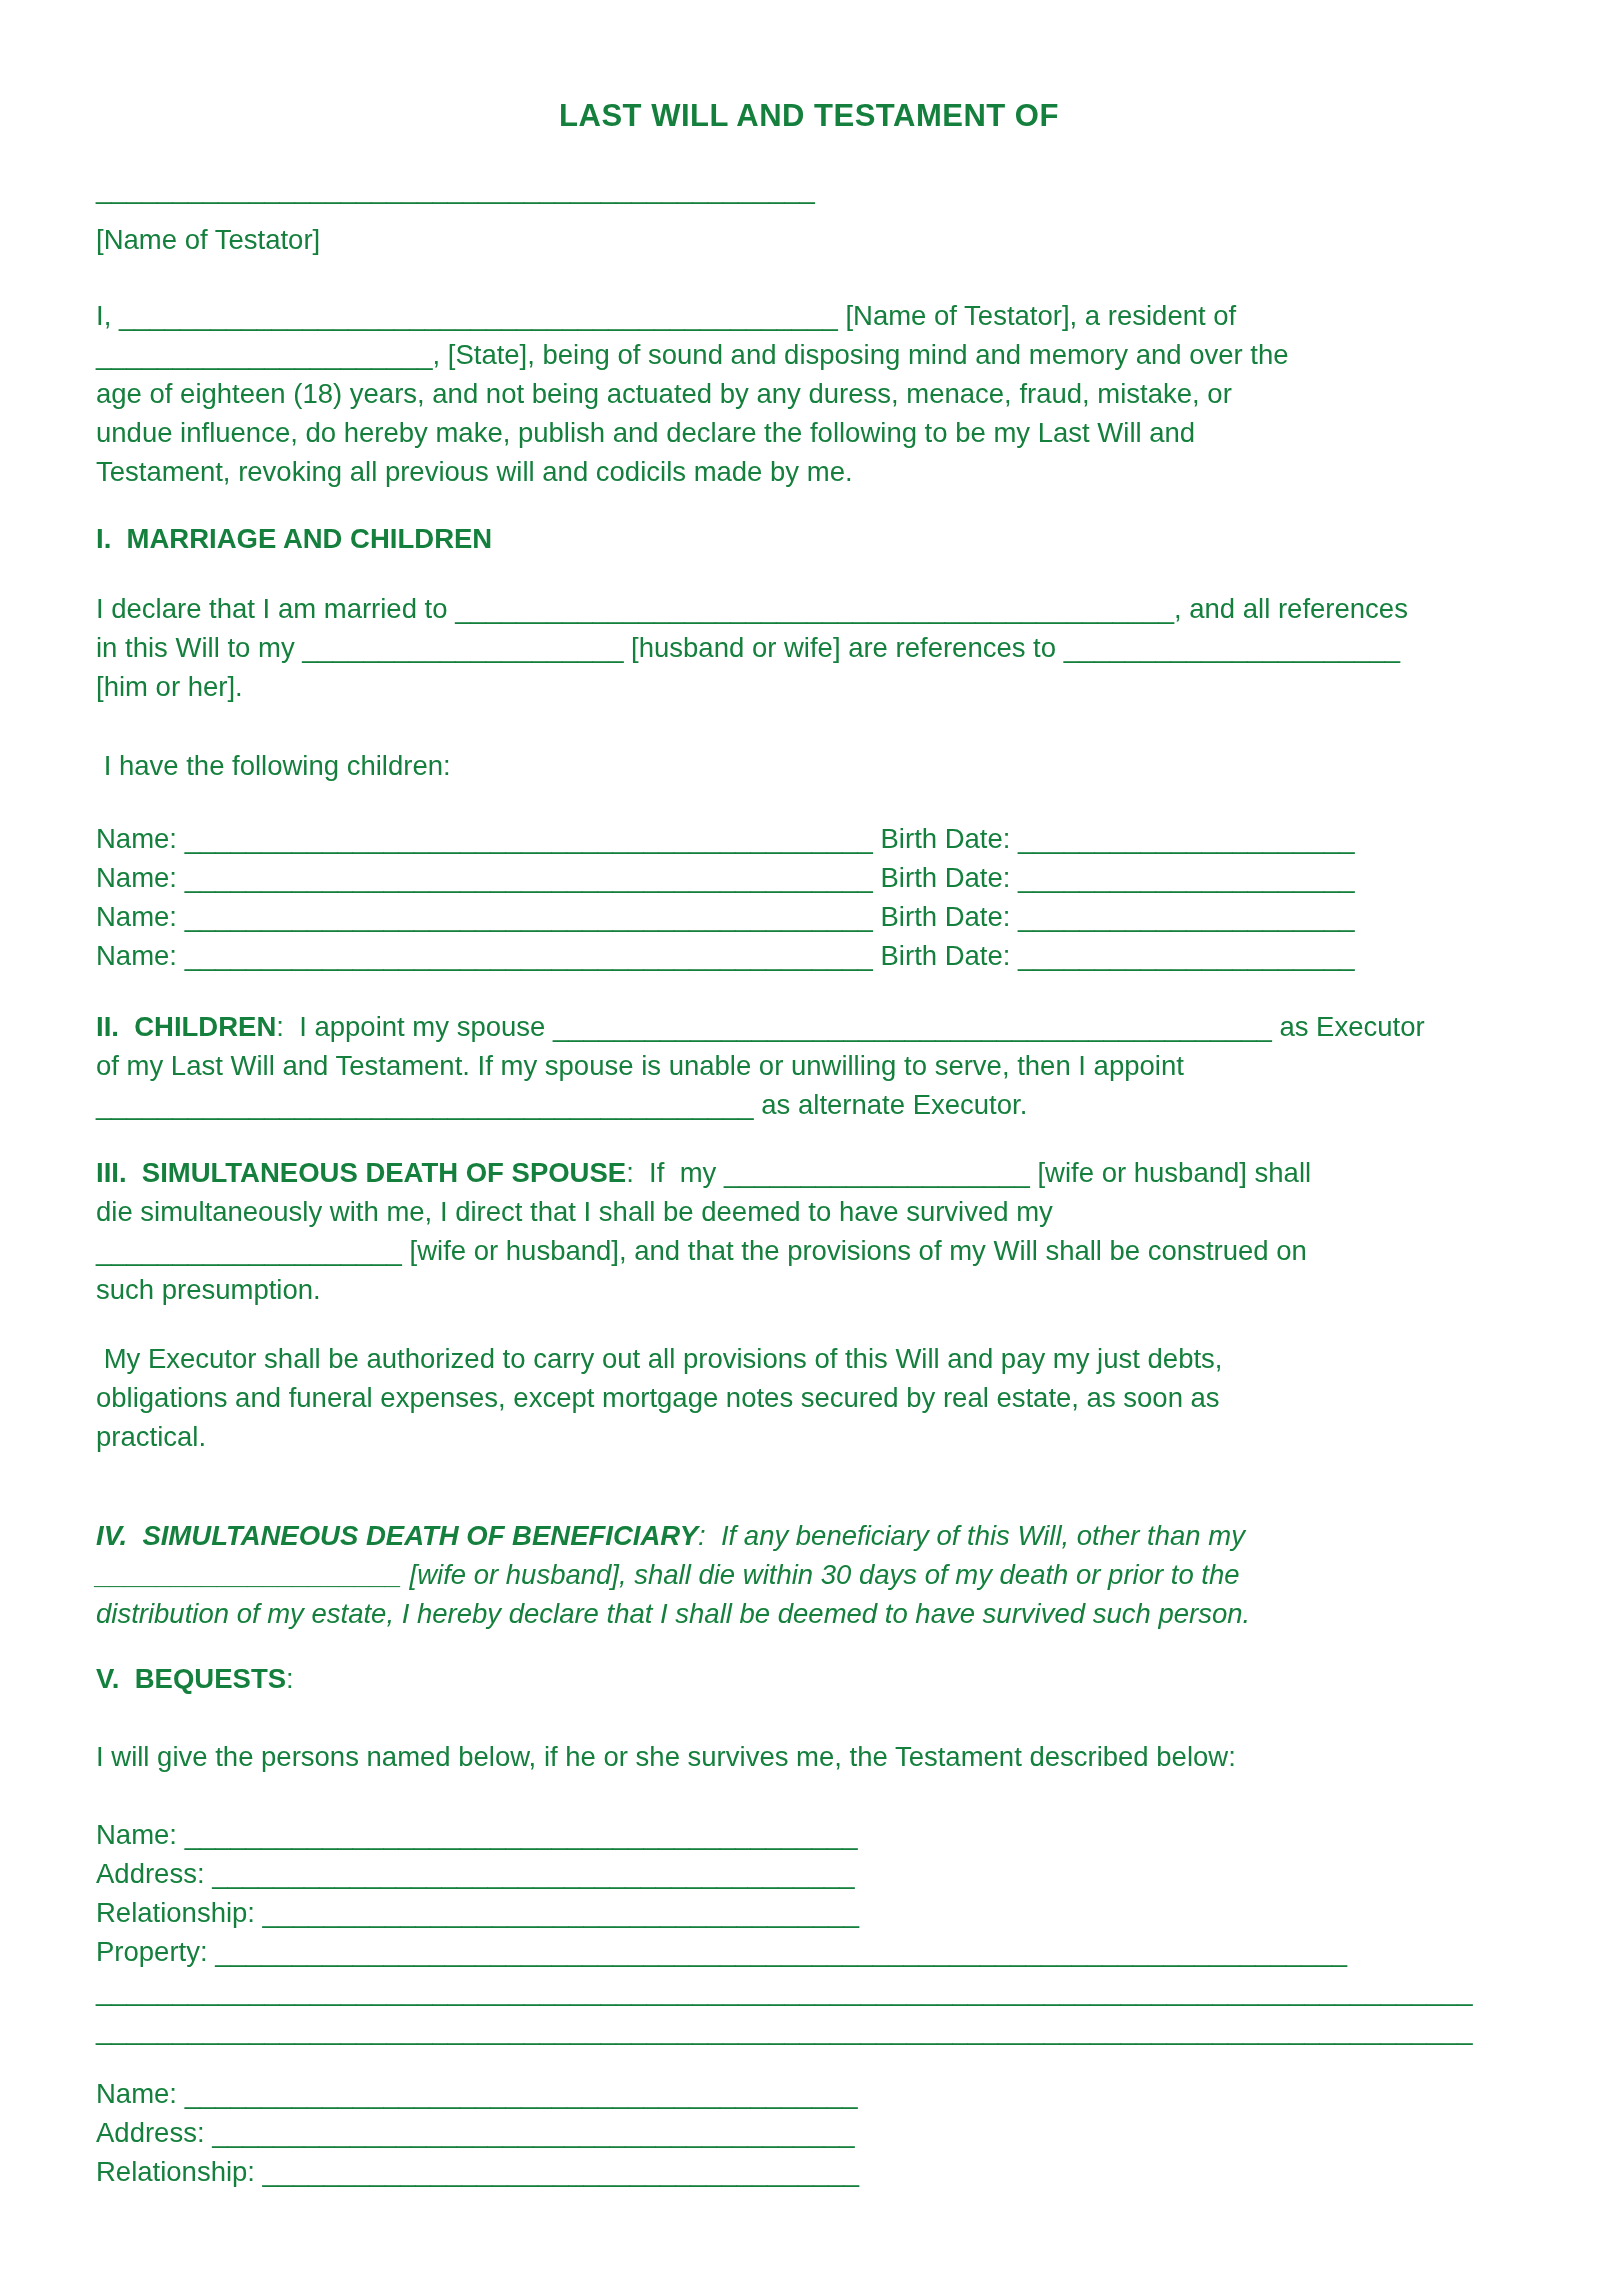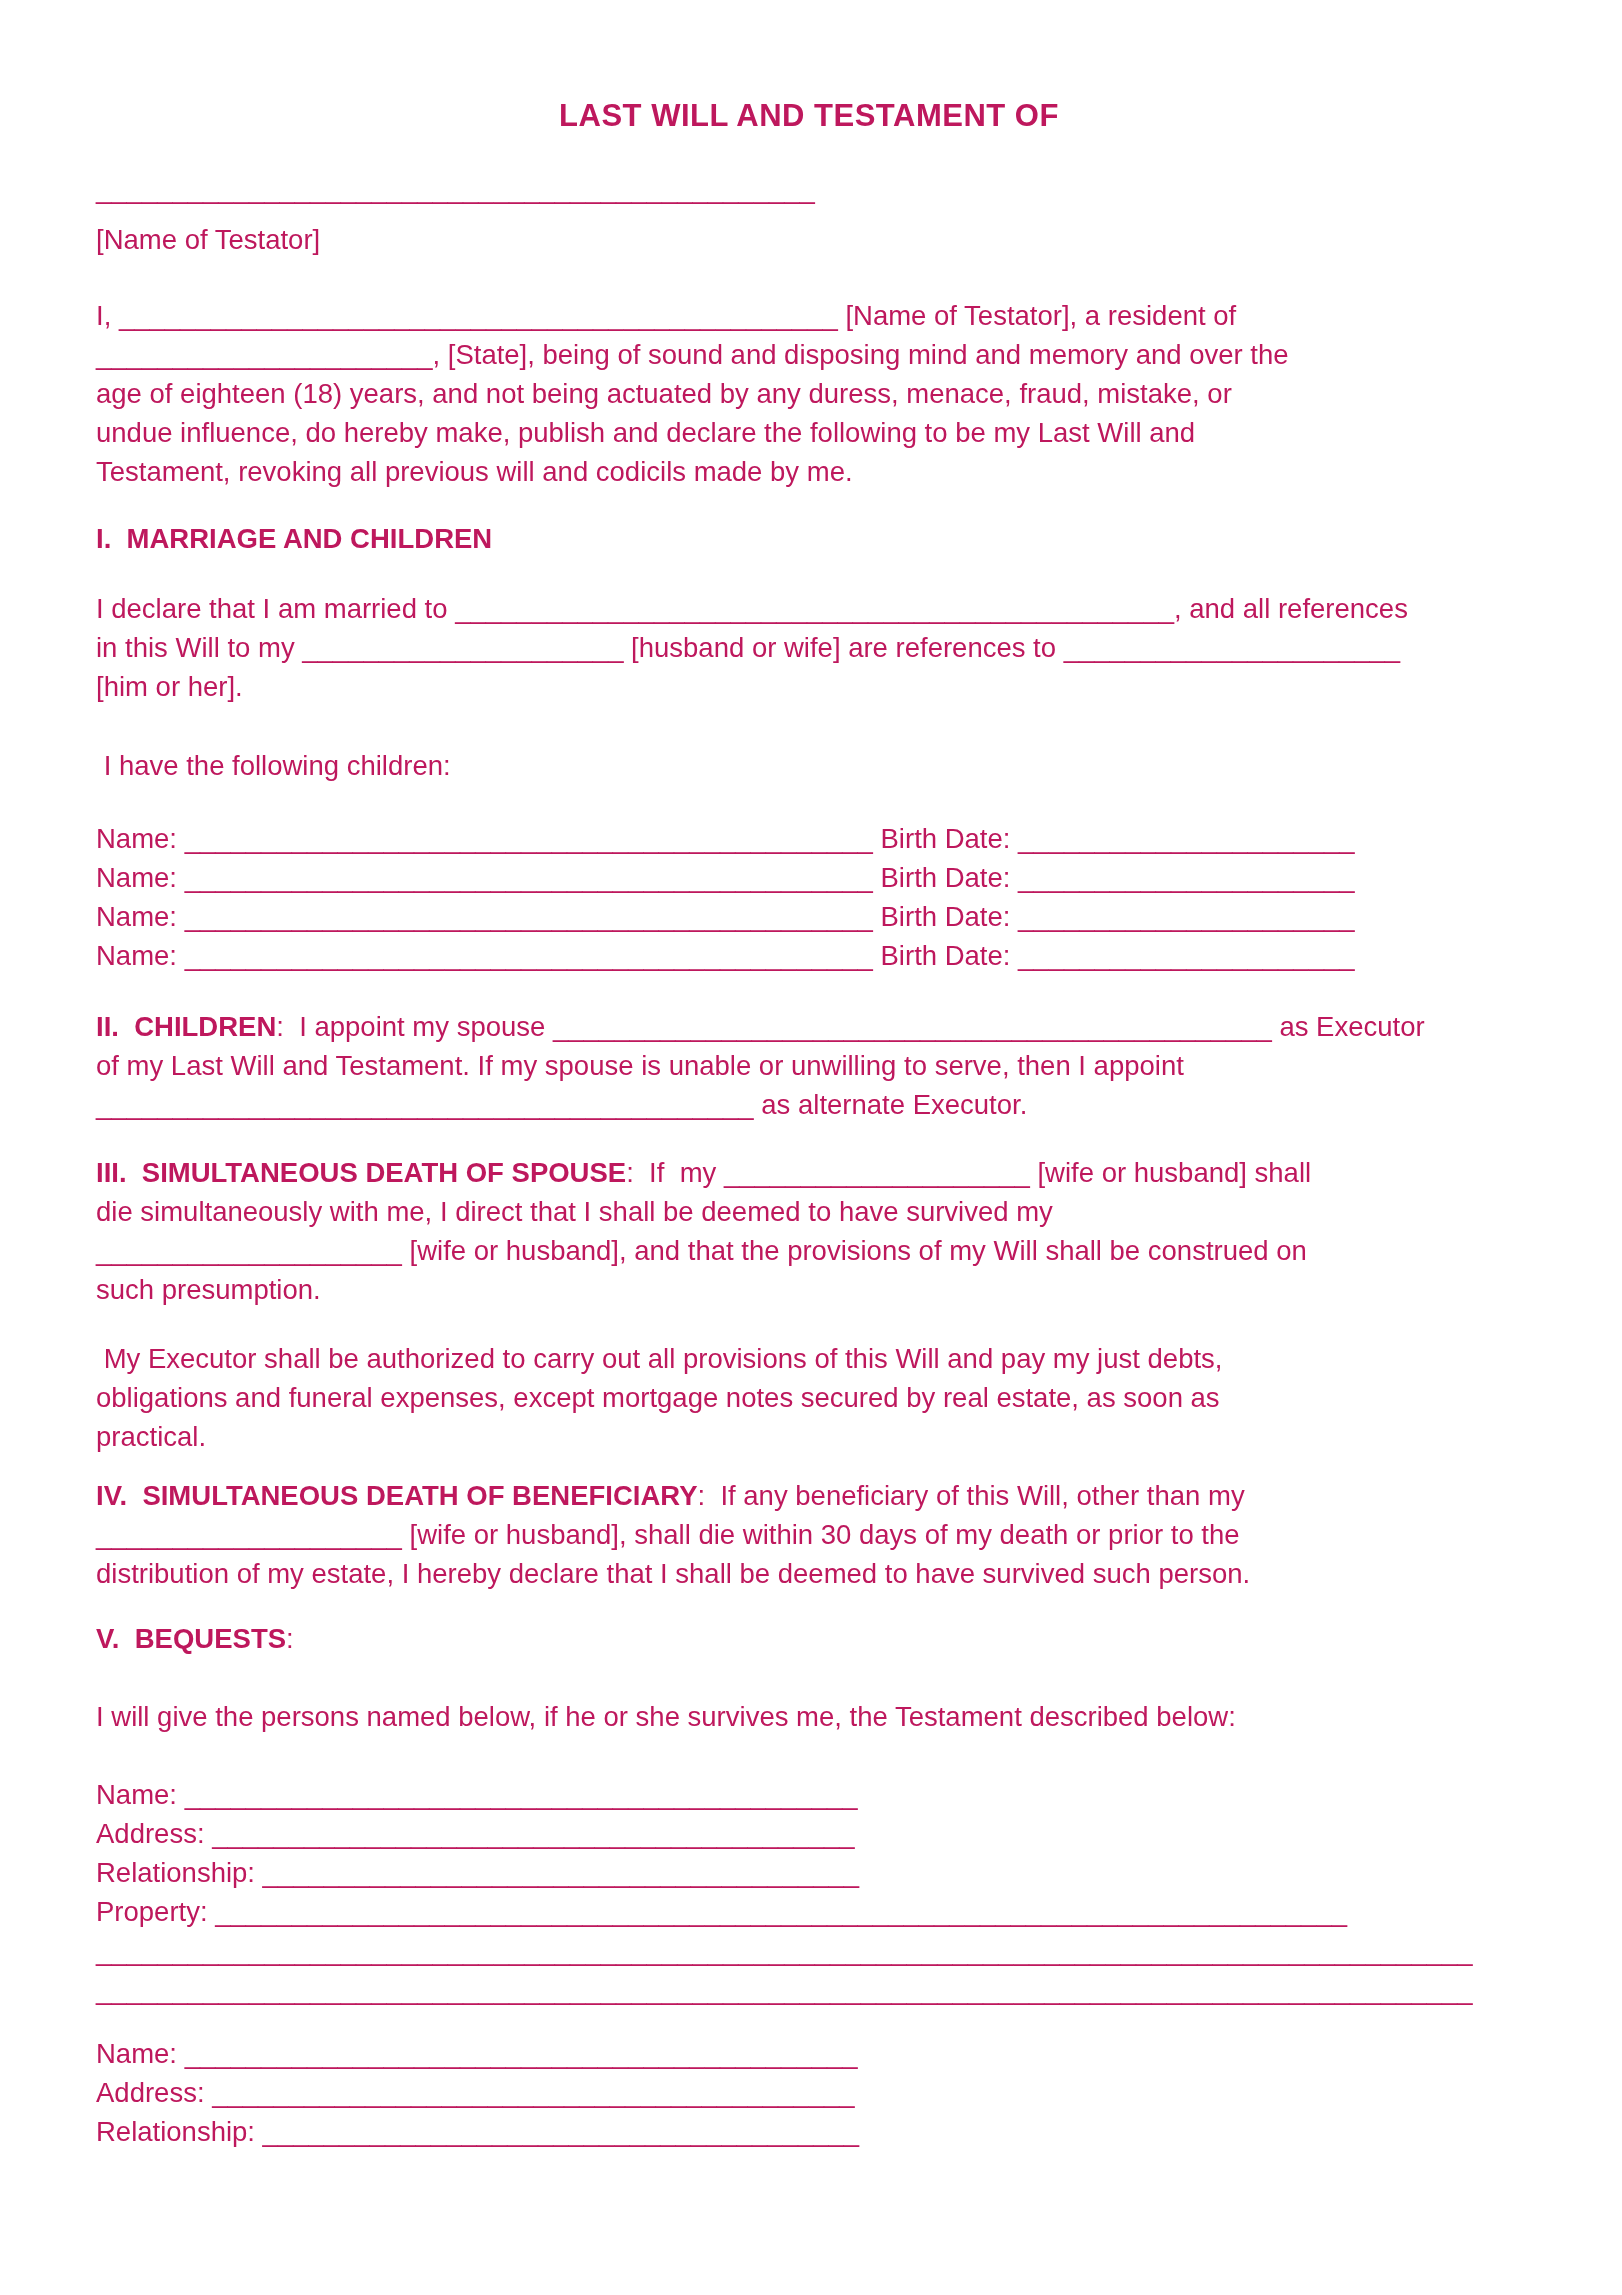--- a/index.html
+++ b/index.html
@@ -7,21 +7,21 @@
     padding: 0;
     background: #ffffff;
   }
   .page {
     position: relative;
     width: 1623px;
     height: 2296px;
     box-sizing: border-box;
     padding: 96px 101px 0 96px;
     background: #ffffff;
-    color: #be185d;
+    color: #15803d;
     font-family: "Liberation Sans", "DejaVu Sans", sans-serif;
     font-size: 27.5px;
     line-height: 39px;
     overflow: hidden;
     border-radius: 19px;
   }
   .par {
     margin: 0;
     white-space: pre-wrap;
     word-break: normal;
@@ -37,21 +37,21 @@
   .t-blank          { margin-top: 34px; }
   .t-label          { margin-top: 12px; }
   .intro            { margin-top: 37px; }
   .h-marriage       { margin-top: 27.5px; }
   .p-marriage       { margin-top: 31px; }
   .p-children-intro { margin-top: 40px; }
   .children-list    { margin-top: 34px; }
   .p-executor       { margin-top: 32px; }
   .p-exec-auth      { margin-top: 30px; }
   .p-spouse         { margin-top: 29px; }
-  .p-beneficiary    { margin-top: 20px; }
+  .p-beneficiary    { margin-top: 60px; font-style: italic; }
   .p-bequests-h     { margin-top: 26px; }
   .p-bequests-intro { margin-top: 39px; }
   .entry-1          { margin-top: 39px; }
   .entry-2          { margin-top: 25px; }
 </style>
 </head>
 <body>
 
 <div class="page">
 

